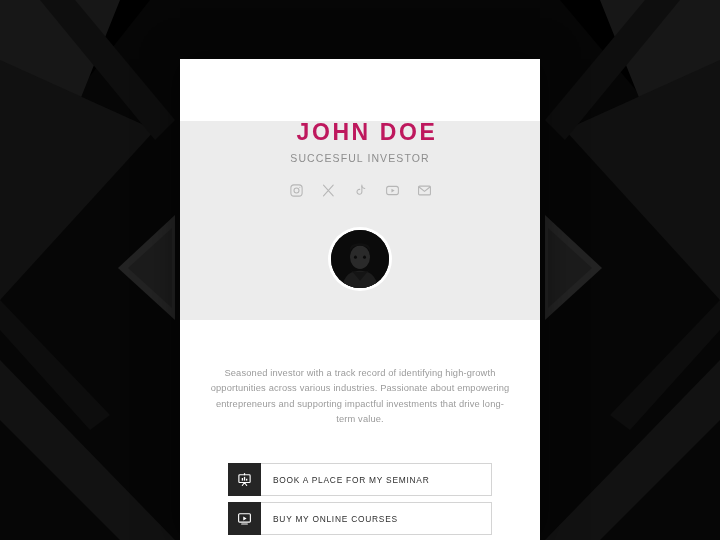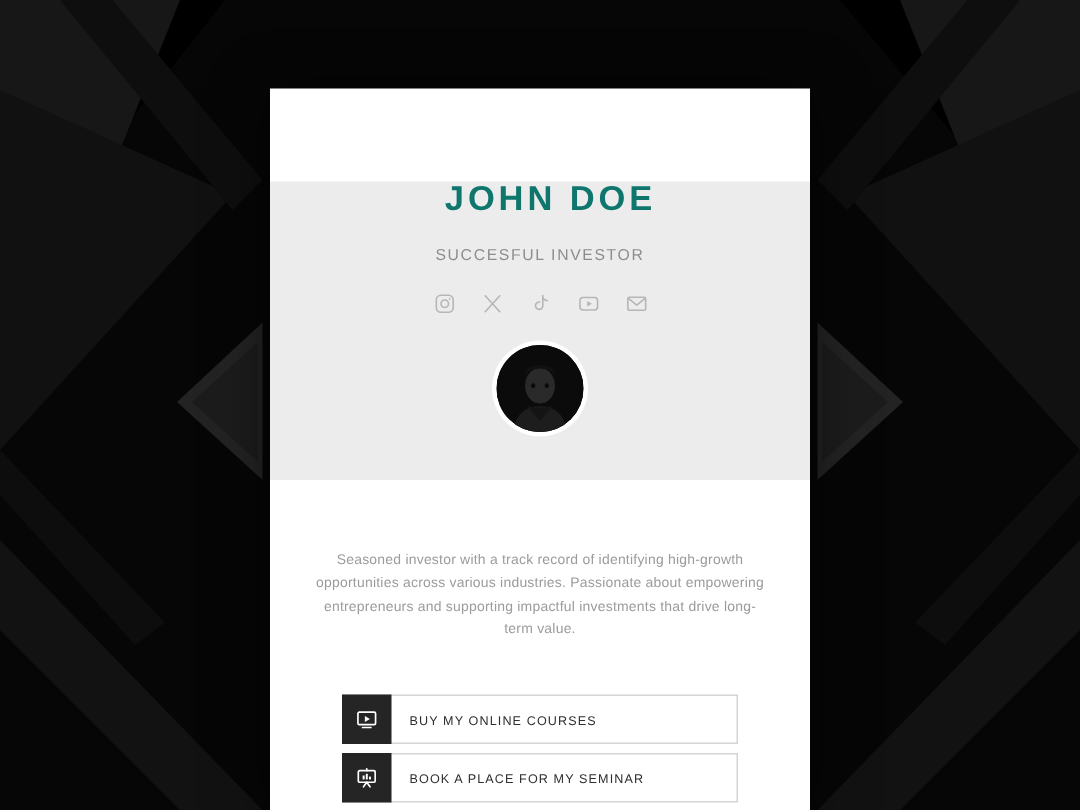--- a/index.html
+++ b/index.html
@@ -40,27 +40,27 @@
     height: 199px;
     background: #ececec;
     text-align: center;
   }
 
   .profile-name {
     margin-top: 62px;
     font-size: 23px;
     font-weight: bold;
     letter-spacing: 2.6px;
-    color: #0f766e;
+    color: #be185d;
     line-height: 1;
     padding-left: 14px;
   }
 
   .profile-tagline {
-    margin-top: 21px;
+    margin-top: 9px;
     font-size: 10.5px;
     letter-spacing: 1.1px;
     color: #8d8d8d;
     line-height: 1;
   }
 
   .social-row {
     margin-top: 19px;
     display: flex;
     justify-content: center;
@@ -242,38 +242,38 @@
       </div>
     </div>
 
     <p class="bio">Seasoned investor with a track record of identifying high-growth opportunities across various industries. Passionate about empowering entrepreneurs and supporting impactful investments that drive long-term value.</p>
 
     <div class="links">
 
       <div class="link-btn">
         <span class="link-icon">
           <svg viewBox="0 0 24 24" fill="none" stroke="currentColor" stroke-width="1.8" stroke-linecap="round" stroke-linejoin="round">
-            <rect x="2.6" y="4.4" width="18.8" height="13.4" rx="1.5"></rect>
-            <polygon points="10,8.6 15.4,11.8 10,15" fill="currentColor" stroke="none"></polygon>
-            <path d="M7.5 20.8 h9"></path>
-          </svg>
-        </span>
-        <span class="link-label">BUY MY ONLINE COURSES</span>
-      </div>
-
-      <div class="link-btn">
-        <span class="link-icon">
-          <svg viewBox="0 0 24 24" fill="none" stroke="currentColor" stroke-width="1.8" stroke-linecap="round" stroke-linejoin="round">
             <path d="M12 2.4 v2"></path>
             <rect x="3" y="4.4" width="18" height="12.4" rx="1.4"></rect>
             <path d="M8.5 21.6 L12 16.8 L15.5 21.6"></path>
             <rect x="7.6" y="9.6" width="2.1" height="4.2" fill="currentColor" stroke="none"></rect>
             <rect x="11" y="7.8" width="2.1" height="6" fill="currentColor" stroke="none"></rect>
             <rect x="14.4" y="10.8" width="2.1" height="3" fill="currentColor" stroke="none"></rect>
           </svg>
         </span>
         <span class="link-label">BOOK A PLACE FOR MY SEMINAR</span>
       </div>
 
+      <div class="link-btn">
+        <span class="link-icon">
+          <svg viewBox="0 0 24 24" fill="none" stroke="currentColor" stroke-width="1.8" stroke-linecap="round" stroke-linejoin="round">
+            <rect x="2.6" y="4.4" width="18.8" height="13.4" rx="1.5"></rect>
+            <polygon points="10,8.6 15.4,11.8 10,15" fill="currentColor" stroke="none"></polygon>
+            <path d="M7.5 20.8 h9"></path>
+          </svg>
+        </span>
+        <span class="link-label">BUY MY ONLINE COURSES</span>
+      </div>
+
     </div>
 
   </div>
 </div>
 
 </body></html>

